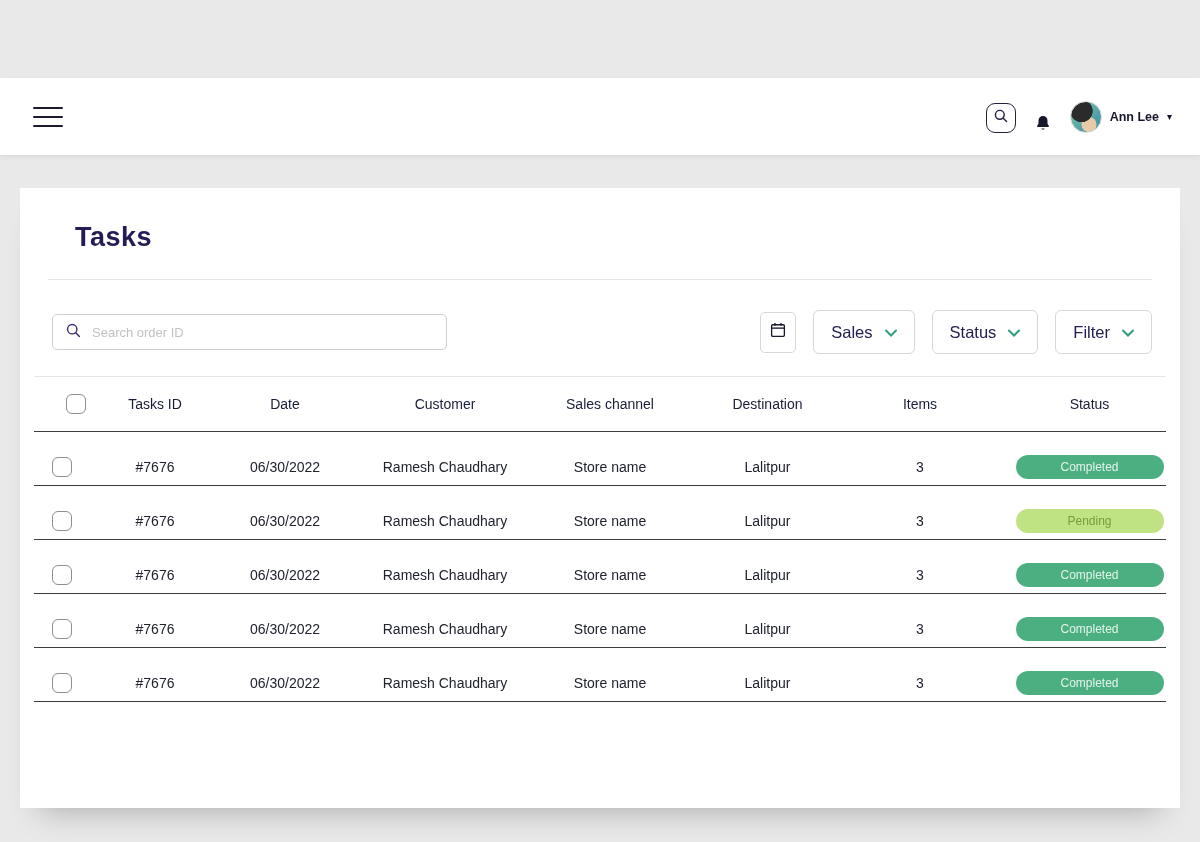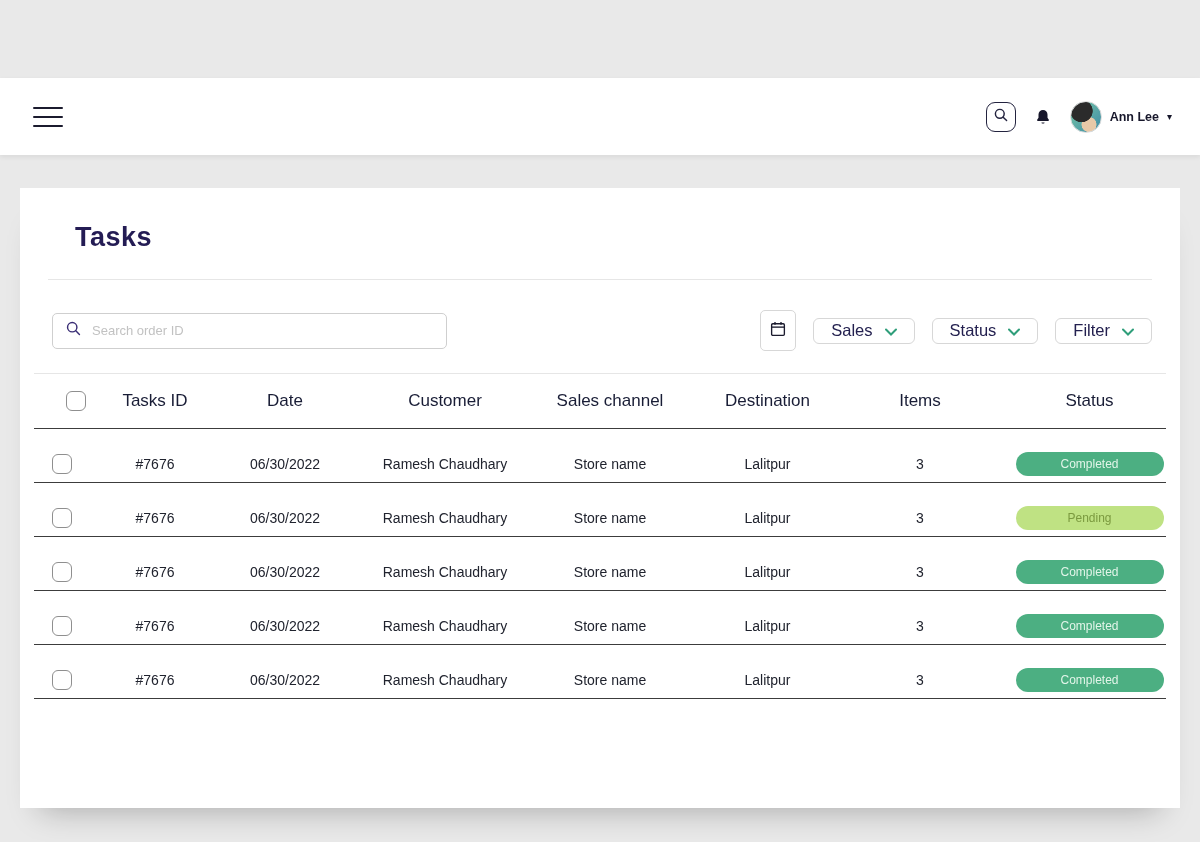--- a/index.html
+++ b/index.html
@@ -14,21 +14,21 @@
   
   .topbar {
     position:absolute; top:78px; left:0; width:1200px; height:77px;
     background:#ffffff;
     box-shadow:0 2px 5px rgba(0,0,0,0.07);
     display:flex; align-items:center; justify-content:space-between;
     padding:0 28px 0 33px;
   }
   .hamburger { width:30px; cursor:pointer; }
   .hamburger span { display:block; height:2px; background:#1b1b2e; margin:7px 0; border-radius:1px; }
-  .topbar-right { display:flex; align-items:center; gap:18px;padding-left:32px; }
+  .topbar-right { display:flex; align-items:flex-end; gap:18px;padding-left:32px; }
   .icon-btn-square {
     width:30px; height:30px; border:1.5px solid #23233f; border-radius:9px;
     display:flex; align-items:center; justify-content:center; background:#fff; cursor:pointer;
   }
   .bell { display:flex; align-items:center; cursor:pointer; }
   .user-chip { display:flex; align-items:center; gap:8px; cursor:pointer; }
   .avatar {
     width:32px; height:32px; border-radius:50%;
     background:
       radial-gradient(circle at 35% 30%, #2b2b2b 0 38%, transparent 40%),
@@ -75,37 +75,37 @@
     border:none; outline:none; flex:1; font-family:inherit; font-size:13px; color:#333;
     background:transparent;
   }
   .search-box input::placeholder { color:#c2c2c2; }
   .filter-right { display:flex; align-items:center; gap:17px; }
   .cal-btn {
     width:36px; height:41px; border:1px solid #d7d7d7; border-radius:5px;
     background:#fff; display:flex; align-items:center; justify-content:center; cursor:pointer;
   }
   .dropdown {
-    height:26px; border:1px solid #d7d7d7; border-radius:6px; background:#fff;
+    height:44px; border:1px solid #d7d7d7; border-radius:6px; background:#fff;
     display:flex; align-items:center; gap:12px; padding:0 17px; cursor:pointer;
   }
   .dropdown .dd-label { font-size:16.5px; color:#23204f; font-weight:500; }
 
   
   .table-wrap { border-top:1px solid #e6e6e6; margin:0 14px; }
   .trow, .thead {
     display:grid;
     grid-template-columns:48px 110px 150px 170px 160px 155px 150px 189px;
     align-items:center;
     padding-left:18px;
   }
   .thead {
     height:55px; border-bottom:1px solid #3c3c3c;
   }
-  .thead .hcell { font-size:17px; color:#191d36; font-weight:500; text-align:center; }
+  .thead .hcell { font-size:14px; color:#191d36; font-weight:500; text-align:center; }
   .trow { height:54px; border-bottom:1px solid #3c3c3c; }
   .cell { font-size:14px; color:#20232e; text-align:center;margin-top:16px; }
   .cb-cell { text-align:left; }
   .checkbox {
     display:inline-block; width:20px; height:20px; border:1.5px solid #8f8f8f;
     border-radius:6px; background:#fff; cursor:pointer; vertical-align:middle;
   }
   .badge {
     display:inline-block; width:148px; padding:5px 0; border-radius:13px;
     font-size:12px; text-align:center;

